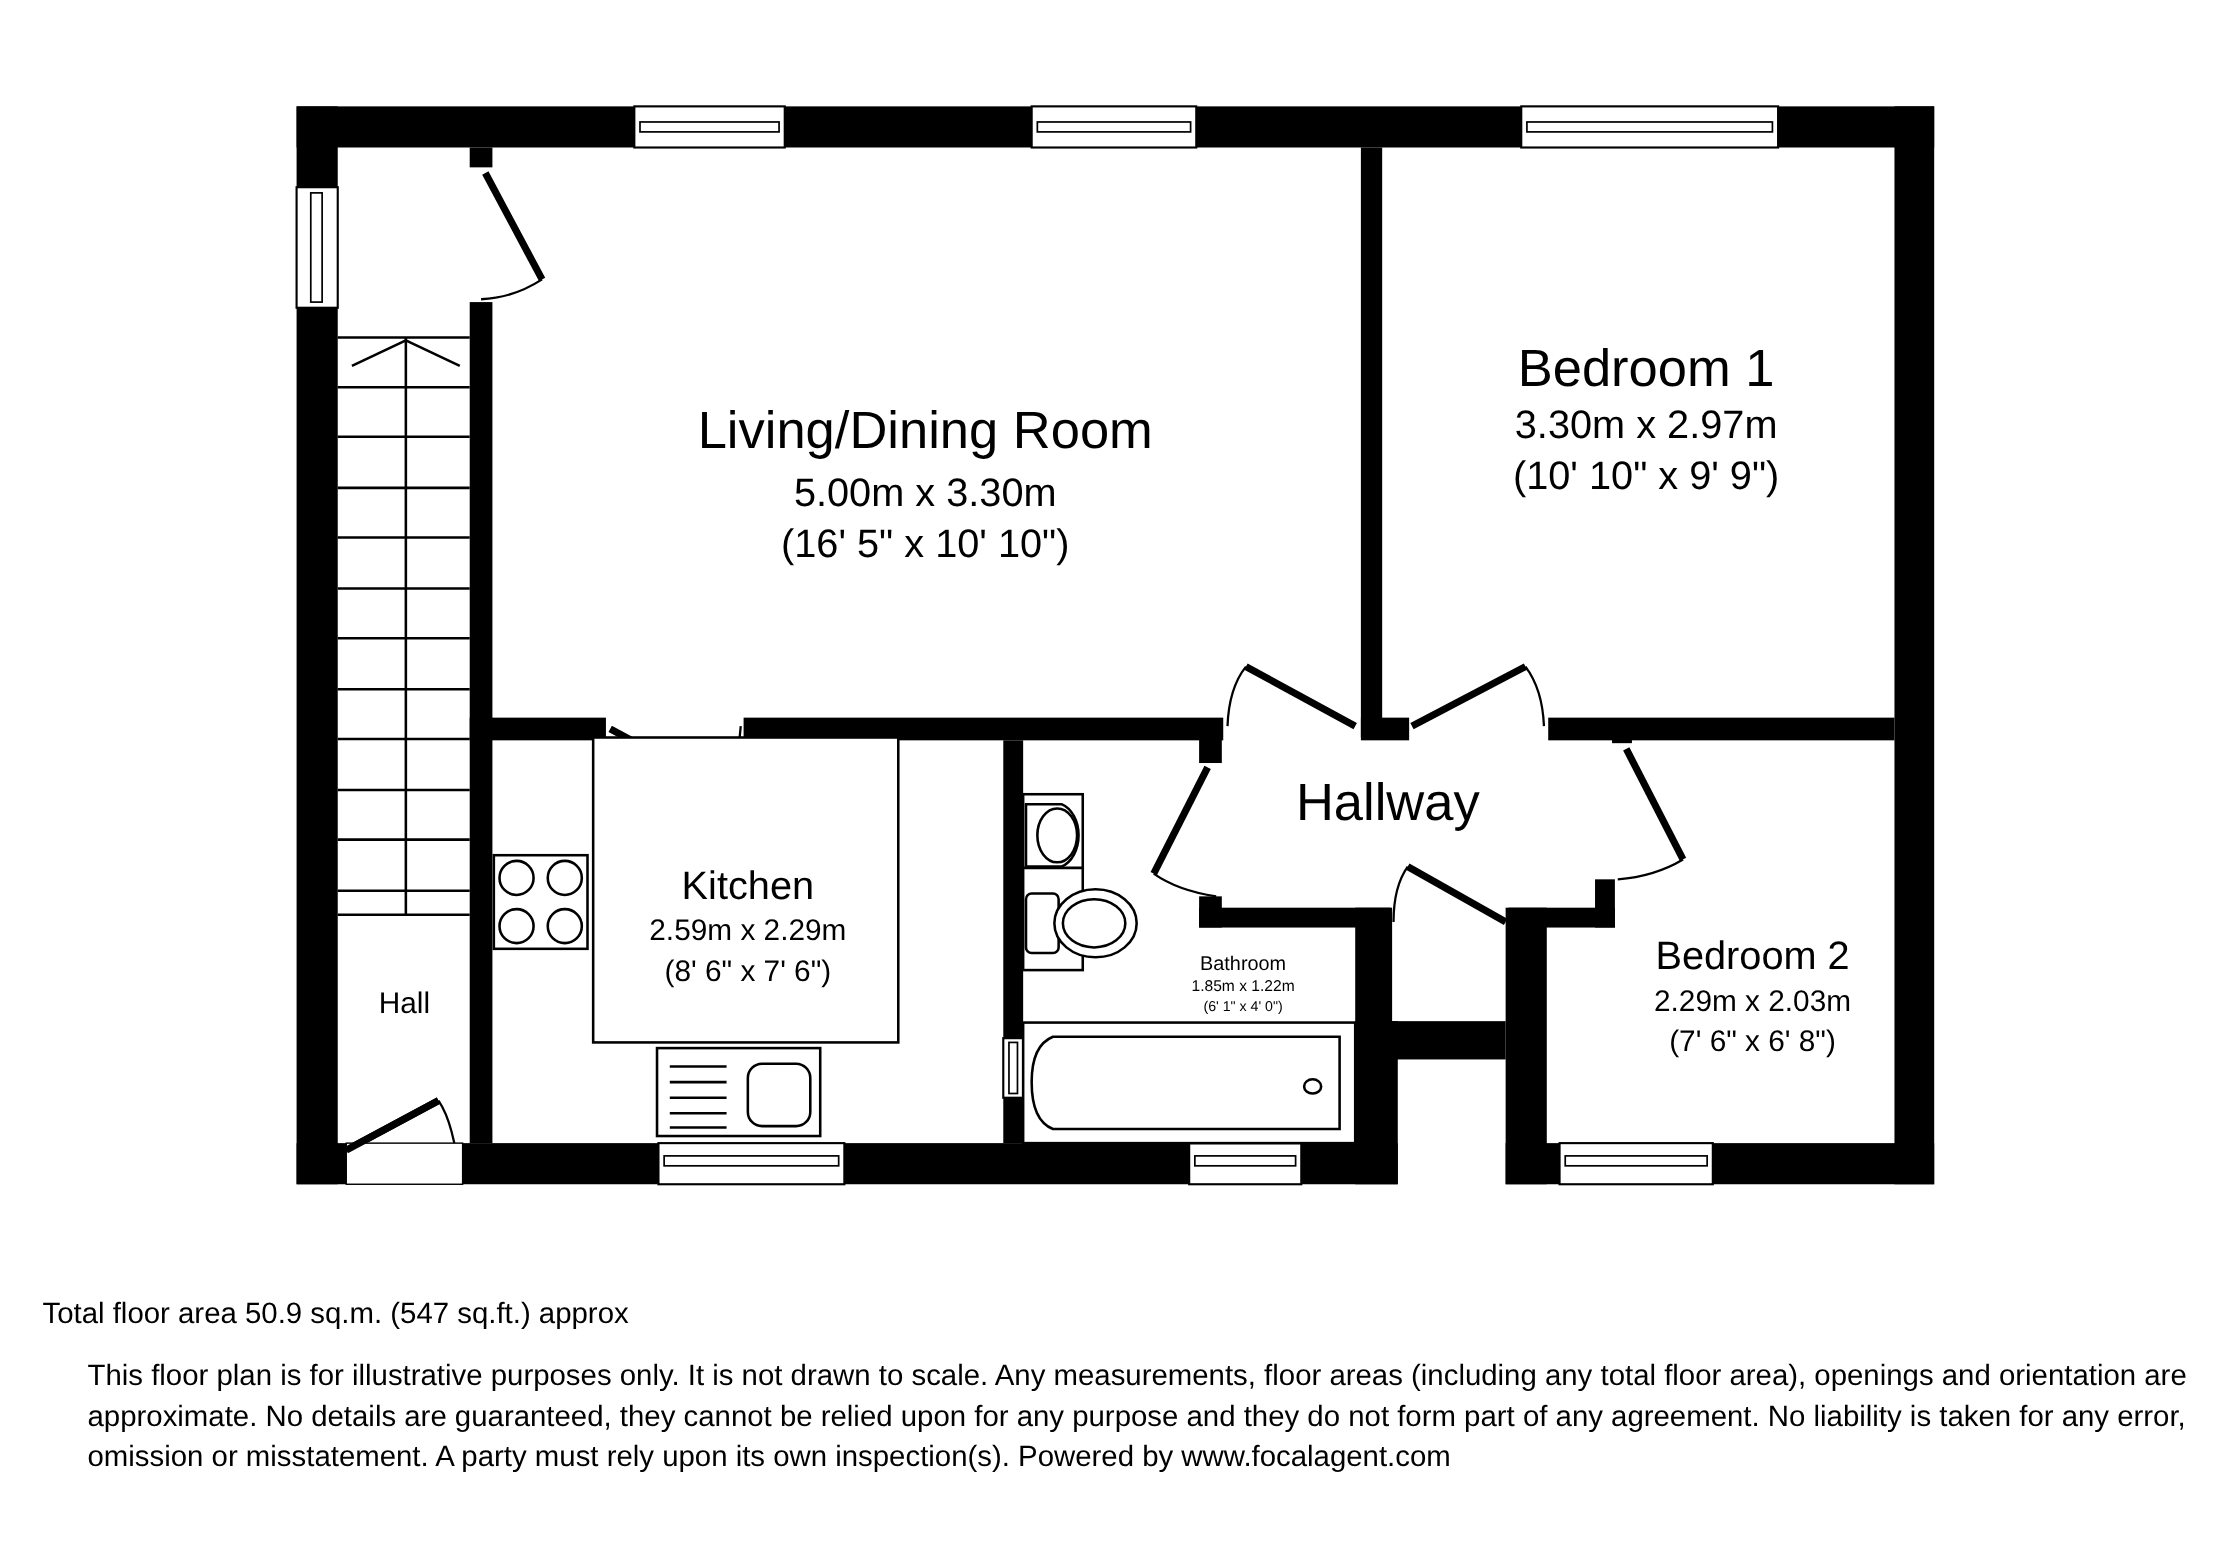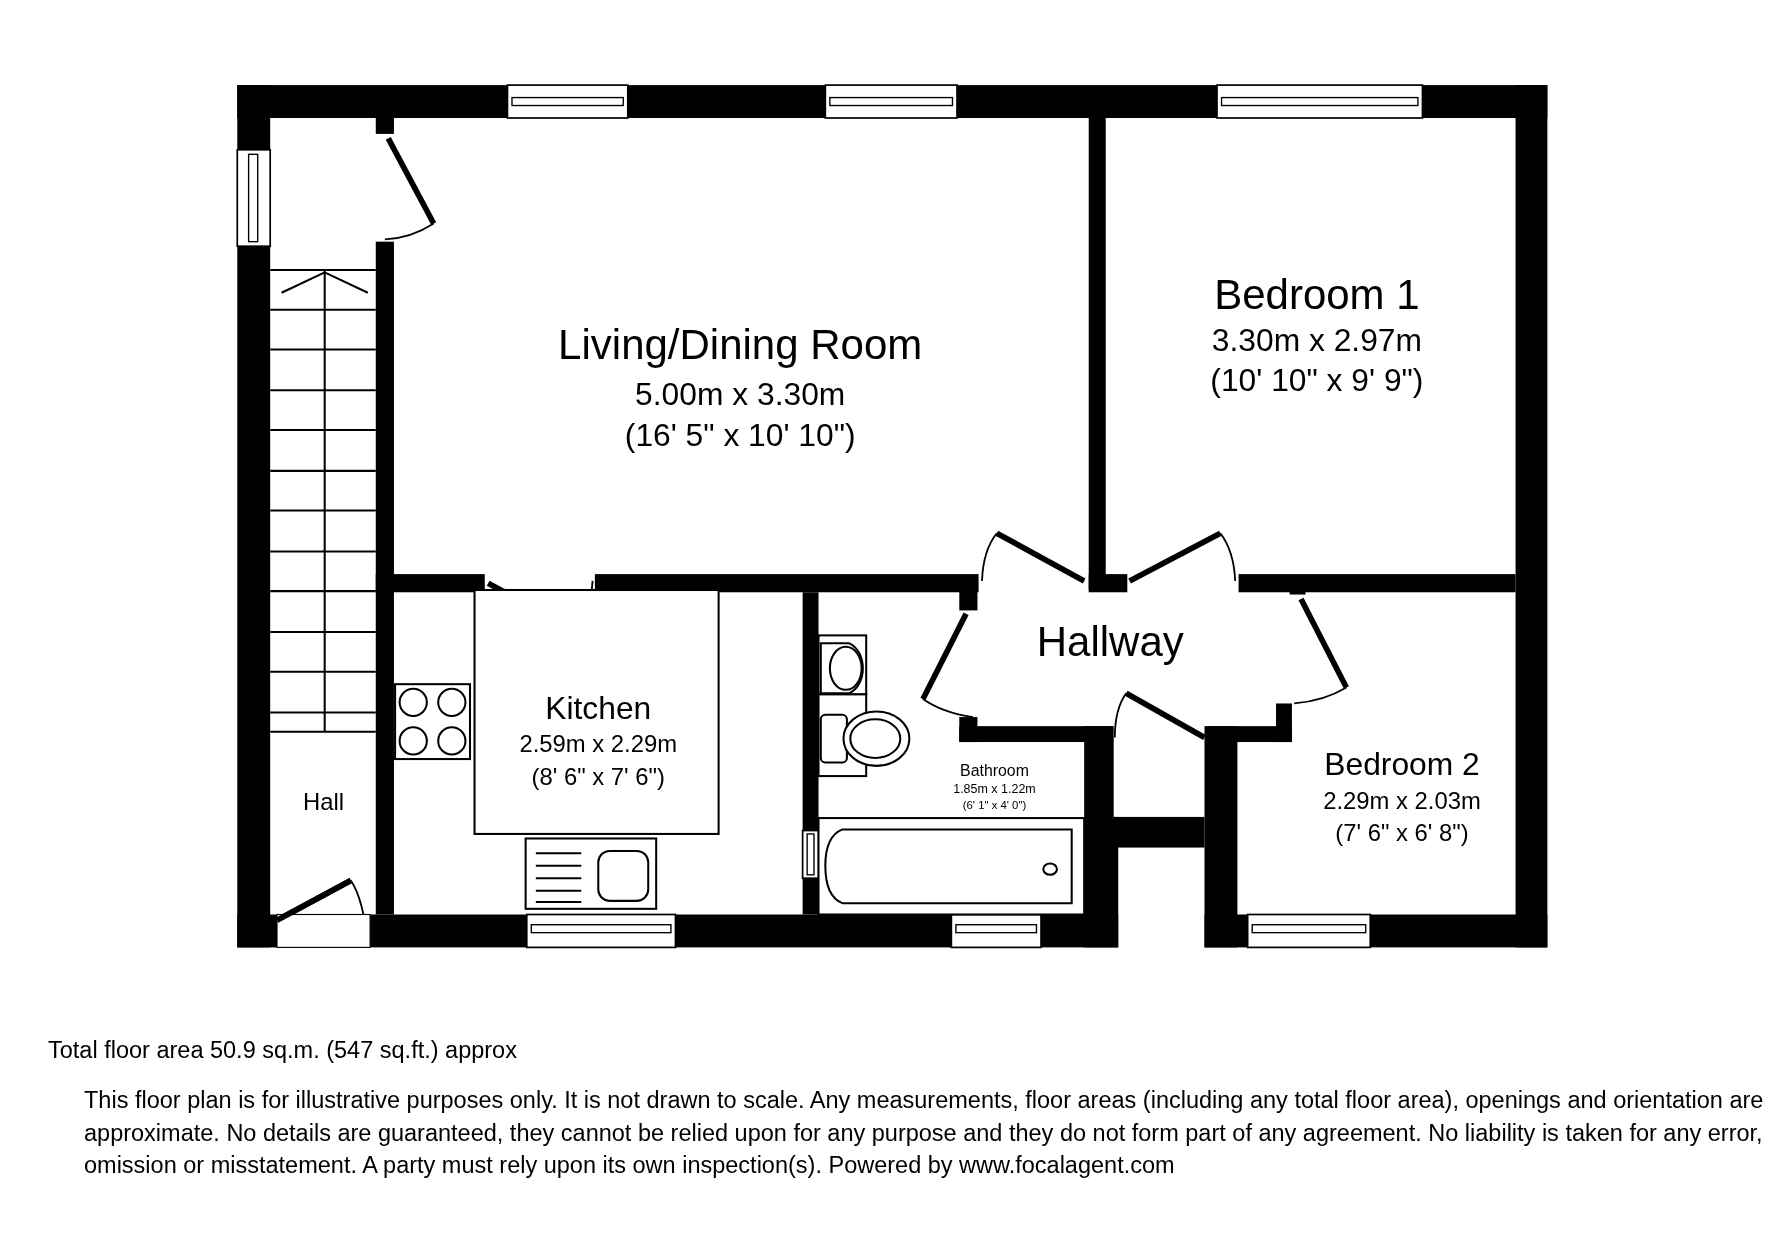--- a/index.html
+++ b/index.html
@@ -6,21 +6,21 @@
   body { width: 1771px; height: 1239px; overflow: hidden; position: relative; font-family: "Liberation Sans", sans-serif; }
   #plan { position: absolute; left: 0; top: 0; width: 1771px; height: 1239px; }
   .wall { fill: #000000; }
   .win-outer { fill: #ffffff; stroke: #000; stroke-width: 1.5; }
   .win-inner { fill: #ffffff; stroke: #000; stroke-width: 1.2; }
   .door { stroke: #000; stroke-width: 5; fill: none; stroke-linecap: butt; }
   .arc { stroke: #000; stroke-width: 1.6; fill: none; }
   .fix { fill: #ffffff; stroke: #000; stroke-width: 1.8; }
   .thin { stroke: #000; stroke-width: 1.8; fill: none; }
   .room-title { font-family: "Liberation Sans", sans-serif; fill: #000; }
-  .footer { position: absolute; left: 48px; color: #000; font-family: "Liberation Sans", sans-serif; font-size: 23.5px; line-height: 32.5px; }
+  .footer { position: absolute; left: 34px; color: #000; font-family: "Liberation Sans", sans-serif; font-size: 23.5px; line-height: 32.5px; }
   #total { top: 1034px; width: 1700px; }
   #disclaimer { top: 1084px; width: 1720px; margin-left: 36px; }
 </style>
 </head>
 <body>
 
 <svg id="plan" viewBox="0 0 1560 1092" preserveAspectRatio="none" xmlns="http://www.w3.org/2000/svg">
 
   <g>
 

